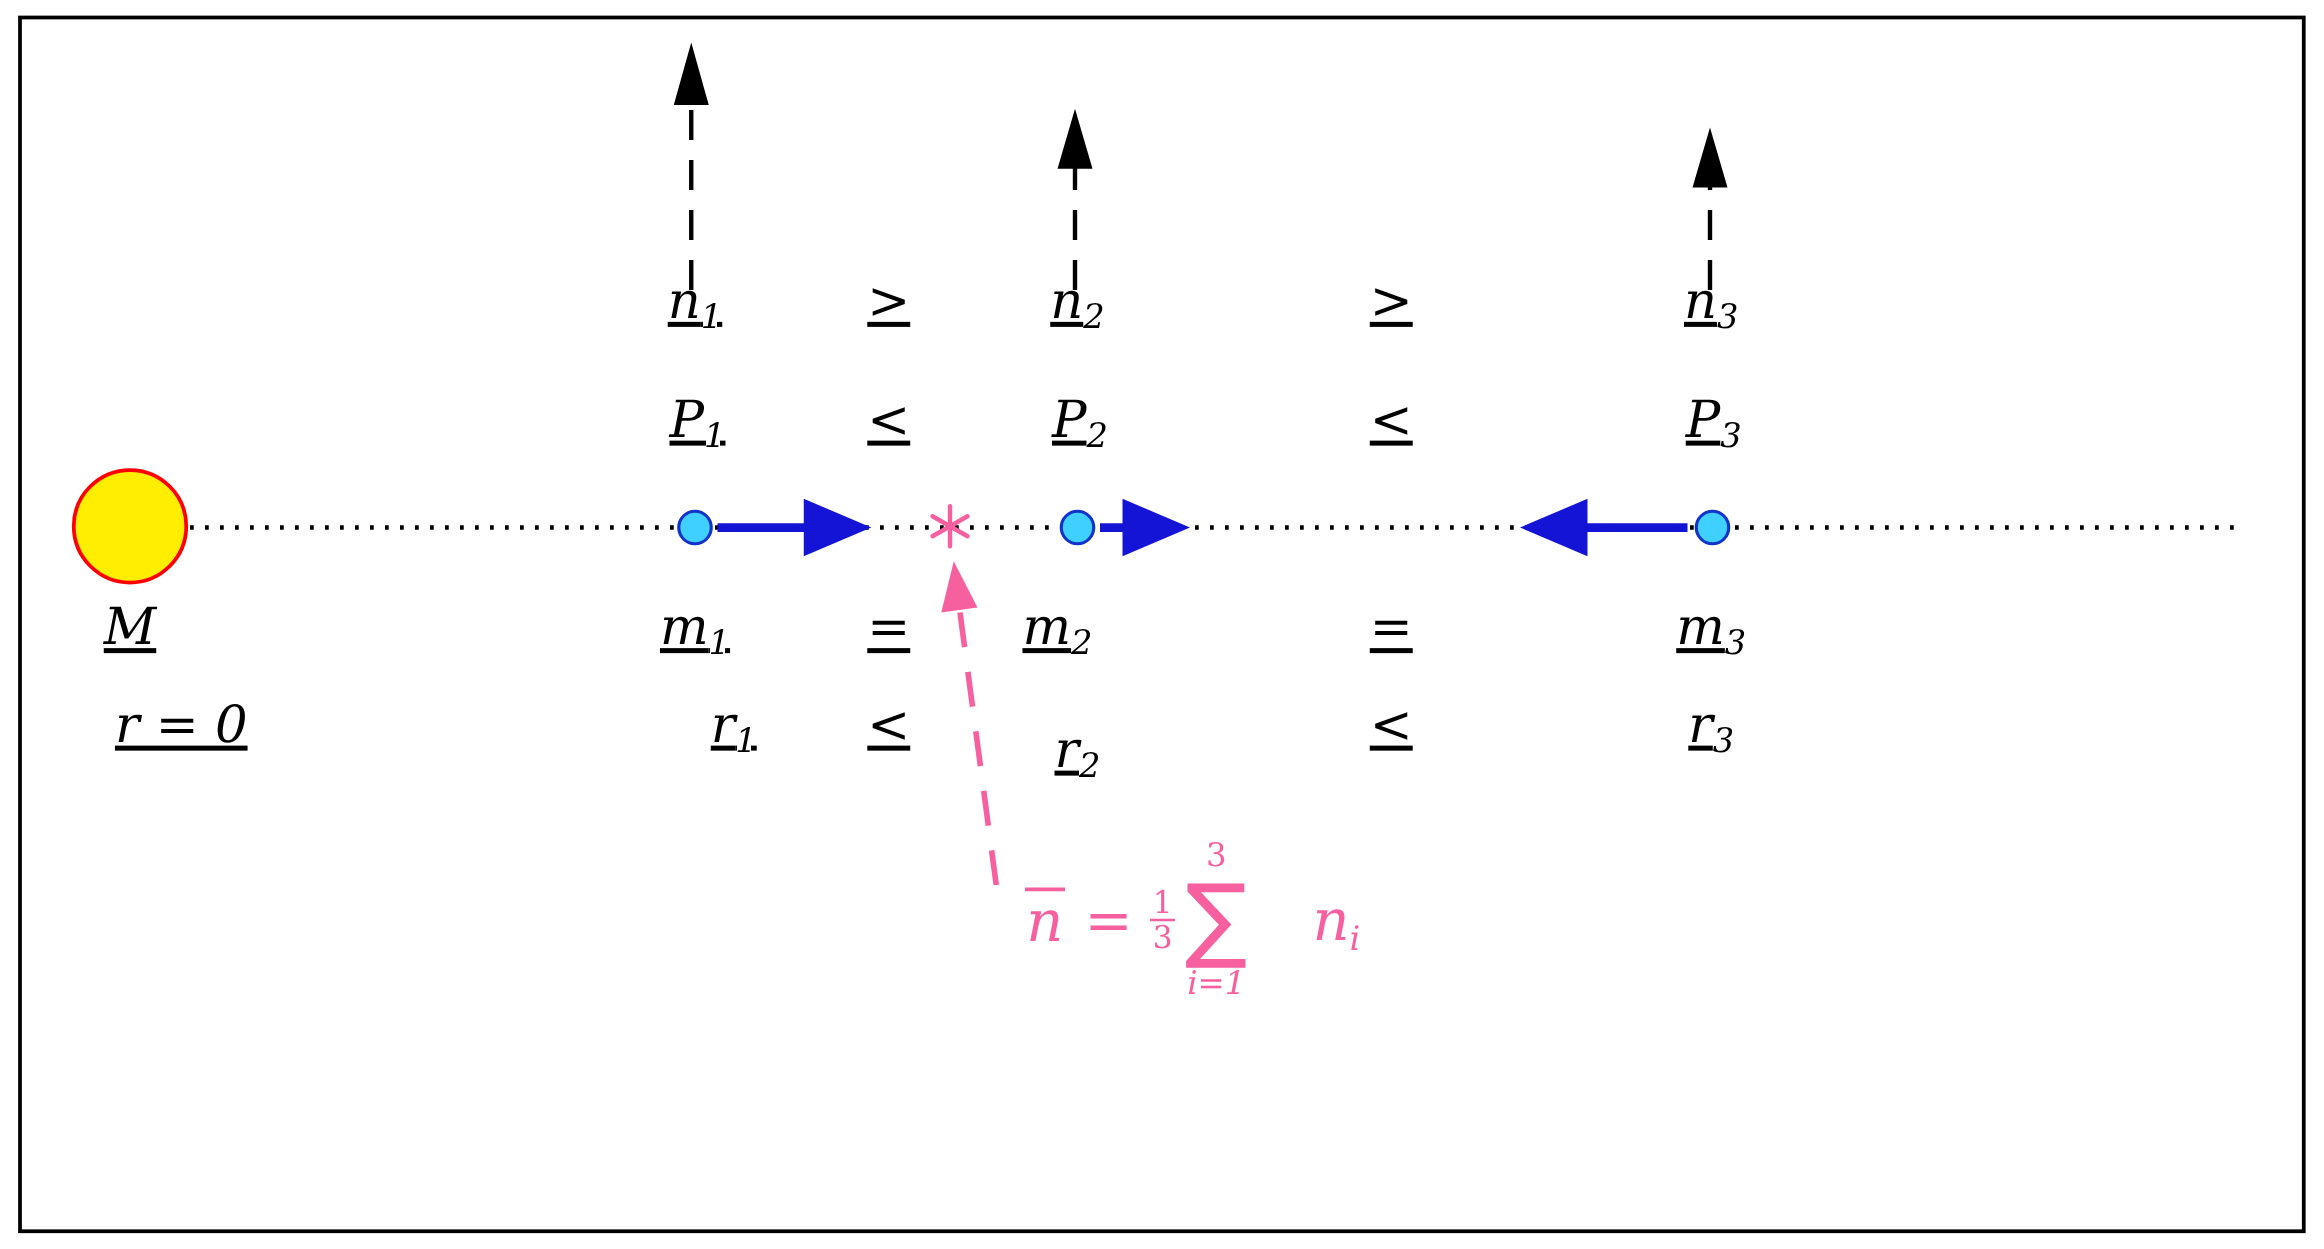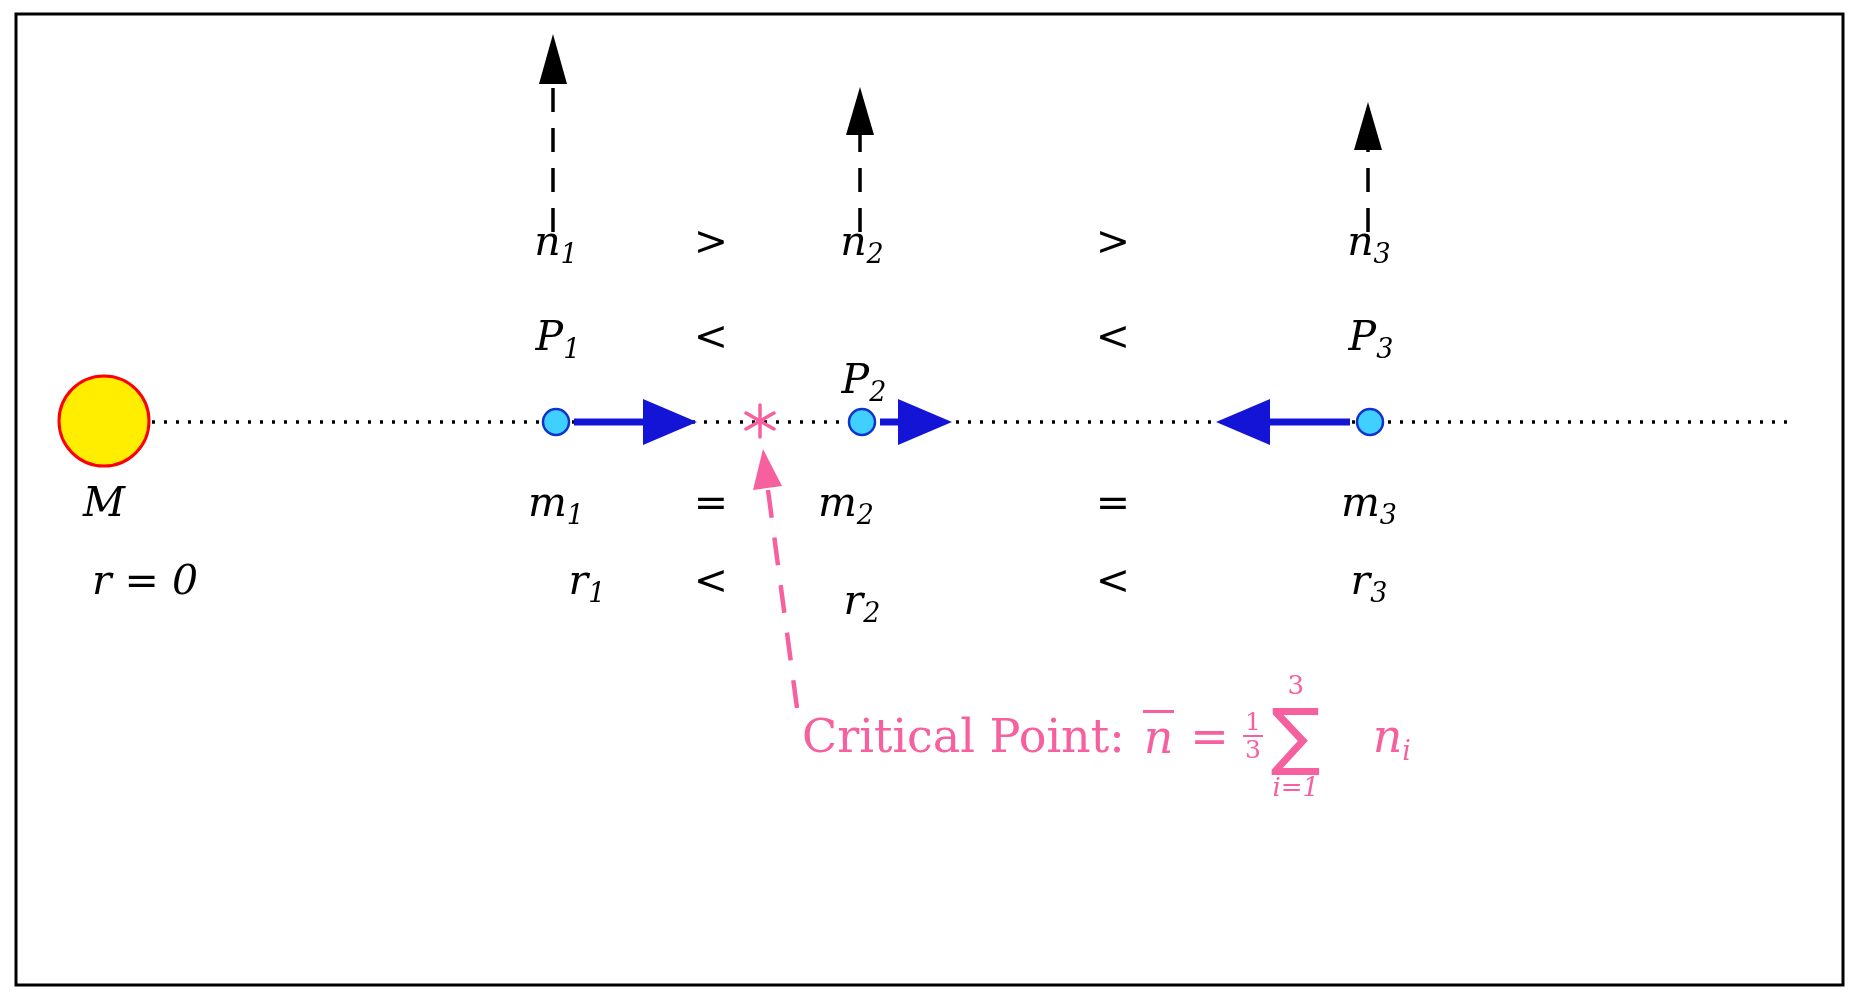--- a/index.html
+++ b/index.html
@@ -14,20 +14,21 @@
 
   .lbl {
     position:absolute;
     transform:translate(-50%,-50%);
     font-family:"DejaVu Serif", serif;
     font-style:italic;
     font-size:41px;
     color:#000;
     white-space:nowrap;
     line-height:1;
+    text-decoration:underline;
   }
   .lbl sub {
     font-size:27px;
     font-style:italic;
     vertical-align:-8px;
     line-height:0;
   }
   .cmp { font-style:normal; font-size:41px; }
 
   
@@ -124,21 +125,21 @@
       <polygon points="763,449 782,486 753,490" fill="#f7609f"></polygon>
     </g>
   </svg>
 
   <div class="lbl" style="left:556px; top:241px;"><span>n</span><sub>1</sub></div>
   <div class="lbl" style="left:558px; top:336px;"><span>P</span><sub>1</sub></div>
   <div class="lbl" style="left:556px; top:502px;"><span>m</span><sub>1</sub></div>
   <div class="lbl" style="left:556px; top:580px;margin-left:31px;"><span>r</span><sub>1</sub></div>
 
   <div class="lbl" style="left:862px; top:241px;"><span>n</span><sub>2</sub></div>
-  <div class="lbl" style="left:864px; top:336px;margin-top:43px;"><span>P</span><sub>2</sub></div>
+  <div class="lbl" style="left:864px; top:336px;"><span>P</span><sub>2</sub></div>
   <div class="lbl" style="left:846px; top:502px;"><span>m</span><sub>2</sub></div>
   <div class="lbl" style="left:862px; top:600px;"><span>r</span><sub>2</sub></div>
 
   <div class="lbl" style="left:1369px; top:241px;"><span>n</span><sub>3</sub></div>
   <div class="lbl" style="left:1371px; top:336px;"><span>P</span><sub>3</sub></div>
   <div class="lbl" style="left:1369px; top:502px;"><span>m</span><sub>3</sub></div>
   <div class="lbl" style="left:1369px; top:580px;"><span>r</span><sub>3</sub></div>
 
   <div class="lbl cmp" style="left:711px;  top:241px;">&gt;</div>
   <div class="lbl cmp" style="left:1113px; top:241px;">&gt;</div>
@@ -146,21 +147,20 @@
   <div class="lbl cmp" style="left:1113px; top:336px;">&lt;</div>
   <div class="lbl cmp" style="left:711px;  top:502px;">=</div>
   <div class="lbl cmp" style="left:1113px; top:502px;">=</div>
   <div class="lbl cmp" style="left:711px;  top:580px;">&lt;</div>
   <div class="lbl cmp" style="left:1113px; top:580px;">&lt;</div>
 
   <div class="lbl" style="left:104px; top:502px;">M</div>
   <div class="lbl" style="left:97px; top:580px;margin-left:48px;">r = 0</div>
 
   <div class="formula">
-    <span class="roman">Critical Point:</span>
     <span class="nbar">n</span>
     <span class="eq">=</span>
     <span class="frac">
       <span class="num">1</span>
       <span class="den">3</span>
     </span>
     <span class="sum">
       <span class="limit upper">3</span>
       <span class="sigma">∑</span>
       <span class="limit lower">i=1</span>

